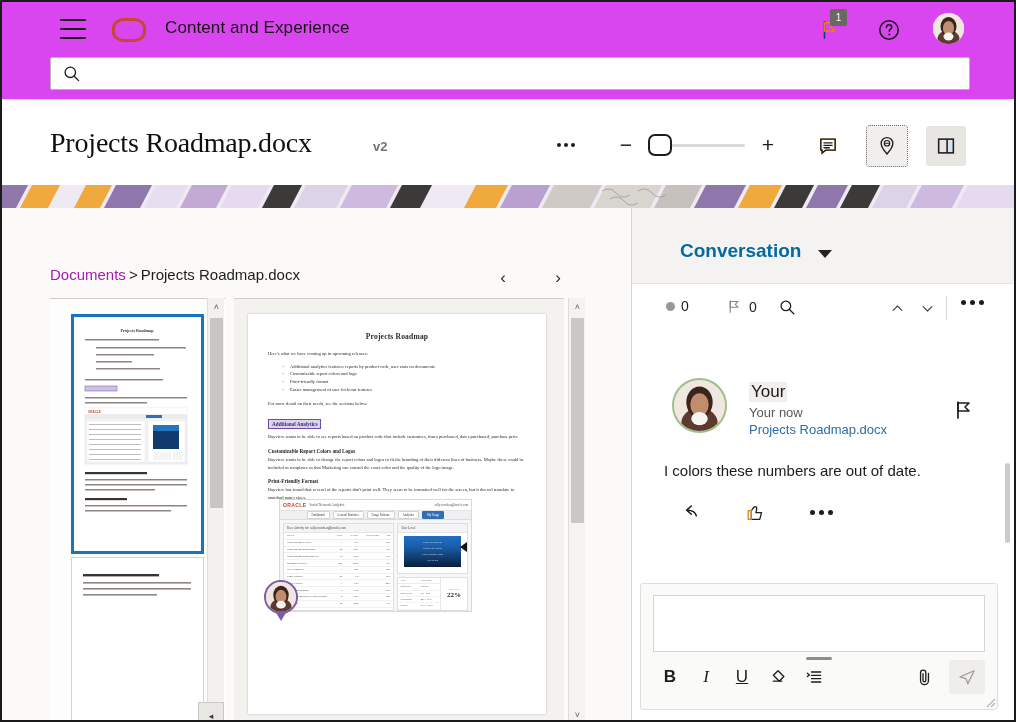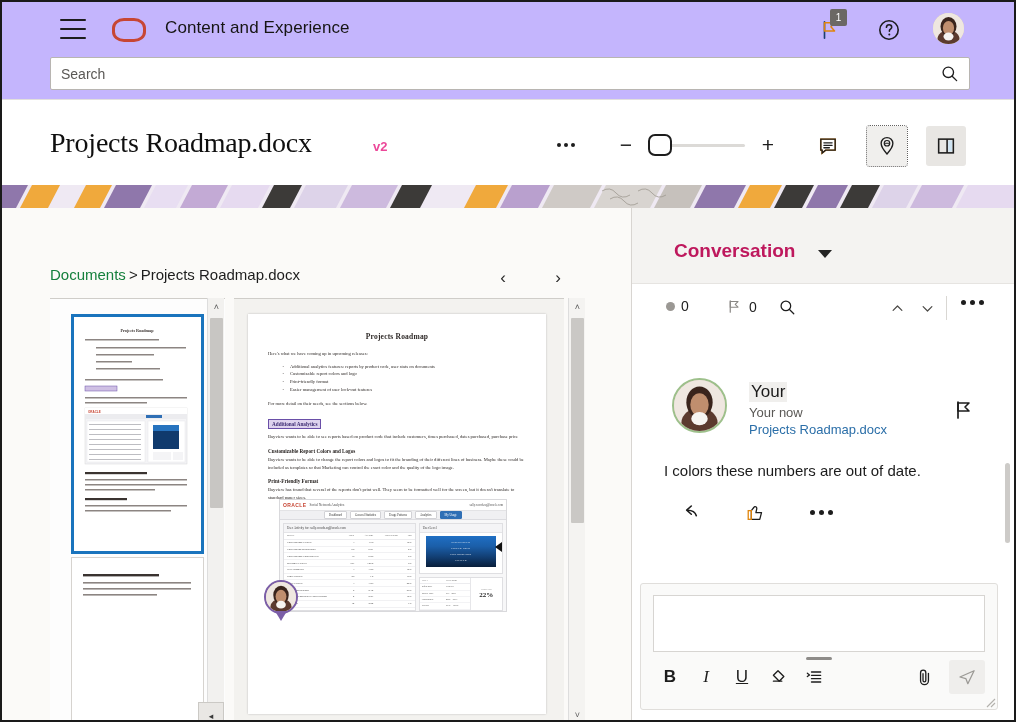--- a/index.html
+++ b/index.html
@@ -13,21 +13,21 @@
     position: relative;
     width: 1016px; height: 722px;
     border: 2px solid #1a1a1a;
     background: #ffffff;
     overflow: hidden;
   }
 
   
   .header {
     position: absolute; left: 0; top: 0; right: 0; height: 98px;
-    background: #c4b5fd;
+    background: #d946ef;
     border-bottom: 1px solid #e2e0dd;
   }
   .hdr-row {
     position: relative; height: 55px;
     display: flex; align-items: center;
   }
   .hamburger {
     position: absolute; left: 58px; top: 17px;
     width: 26px; height: 20px;
     display: flex; flex-direction: column; justify-content: space-between;
@@ -100,21 +100,21 @@
     position: absolute; left: 0; top: 99px; right: 0; height: 84px;
     background: #ffffff;
   }
   .doc-title {
     position: absolute; left: 48px; top: 26px;
     font-family: "Liberation Serif", serif;
     font-size: 28px; color: #0f0f0f; letter-spacing: -.2px;
   }
   .doc-version {
     position: absolute; left: 371px; top: 38px;
-    font-size: 13px; color: #ec4899; font-weight: bold;
+    font-size: 13px; color: #737373; font-weight: bold;
   }
   .tb-more {
     position: absolute; left: 548px; top: 130px;
     width: 32px; height: 26px;
     display: flex; align-items: center; justify-content: center; gap: 3px;
     cursor: pointer;
   }
   .tb-more i { width: 4px; height: 4px; border-radius: 50%; background: #1d1d1d; display:block; }
 
   .zoom-minus, .zoom-plus {
@@ -170,21 +170,21 @@
     position: relative;
     flex: 1; height: 100%;
     background: #ffffff;
   }
 
   
   .breadcrumb {
     position: absolute; left: 48px; top: 58px;
     font-size: 15px; color: #1d1d1d;
   }
-  .breadcrumb a { color: #15803d; text-decoration: none; cursor: pointer; }
+  .breadcrumb a { color: #a21caf; text-decoration: none; cursor: pointer; }
   .breadcrumb .sep { color: #1d1d1d; margin: 0 3px; }
 
   .pg-prev, .pg-next {
     position: absolute; top: 58px;
     width: 22px; height: 24px;
     display: flex; align-items: center; justify-content: center;
     font-size: 17px; color: #2a2a2a; cursor: pointer;
   }
   .pg-prev { left: 490px; }
   .pg-next { left: 545px; }
@@ -288,21 +288,21 @@
     position: absolute; left: 11px; top: 31px;
     width: 0; height: 0;
     border-left: 6px solid transparent;
     border-right: 6px solid transparent;
     border-top: 10px solid #7b5ea7;
   }
 
   
   .sna {
     position: absolute; left: 31px; top: 185px;
-    width: 228px; height: 113px;
+    width: 193px; height: 113px;
     background: #f7f7f8;
     border: 1px solid #d9d9dc;
     overflow: hidden;
   }
   .sna-top {
     height: 11px; background: #fff; border-bottom: 1px solid #e3e3e5;
     display: flex; align-items: center; padding: 0 3px;
   }
   .sna-logo {
     font-family: "Liberation Sans", sans-serif;
@@ -369,22 +369,22 @@
     border-right: 7px solid #111;
   }
 
   
   .conv-head {
     position: absolute; left: 0; top: 0; right: 0; height: 76px;
     background: #f4f3f1;
     border-bottom: 1px solid #e6e4e1;
   }
   .conv-title {
-    position: absolute; left: 42px; top: 32px;
-    font-size: 19px; font-weight: bold; color: #be185d;
+    position: absolute; left: 48px; top: 32px;
+    font-size: 19px; font-weight: bold; color: #0369a1;
   }
   .conv-caret {
     position: absolute; left: 186px; top: 42px;
     width: 0; height: 0;
     border-left: 7px solid transparent;
     border-right: 7px solid transparent;
     border-top: 8px solid #232323;
     cursor: pointer;
   }
 
@@ -524,21 +524,20 @@
           <rect width="31" height="31" fill="#efe7e0"></rect>
           <ellipse cx="15.5" cy="26" rx="11" ry="9" fill="#5c3a2e"></ellipse>
           <ellipse cx="15.5" cy="13.5" rx="8" ry="9.6" fill="#3a241c"></ellipse>
           <ellipse cx="15.5" cy="15" rx="5.6" ry="7" fill="#c08e6e"></ellipse>
           <ellipse cx="15.5" cy="23.5" rx="5" ry="4" fill="#f7f4f1"></ellipse>
         </svg>
       </div>
     </div>
 
     <div class="searchbar">
-      <input type="text" value="" placeholder="Search" style="">
       <div class="search-btn">
         <svg width="19" height="19" viewBox="0 0 24 24" fill="none">
           <circle cx="10.5" cy="10.5" r="6.6" stroke="#1d1d1d" stroke-width="1.7"></circle>
           <path d="M15.4 15.4L21 21" stroke="#1d1d1d" stroke-width="1.7" stroke-linecap="round"></path>
         </svg>
       </div>
     </div>
   </div>
 
   <div class="doc-toolbar">

